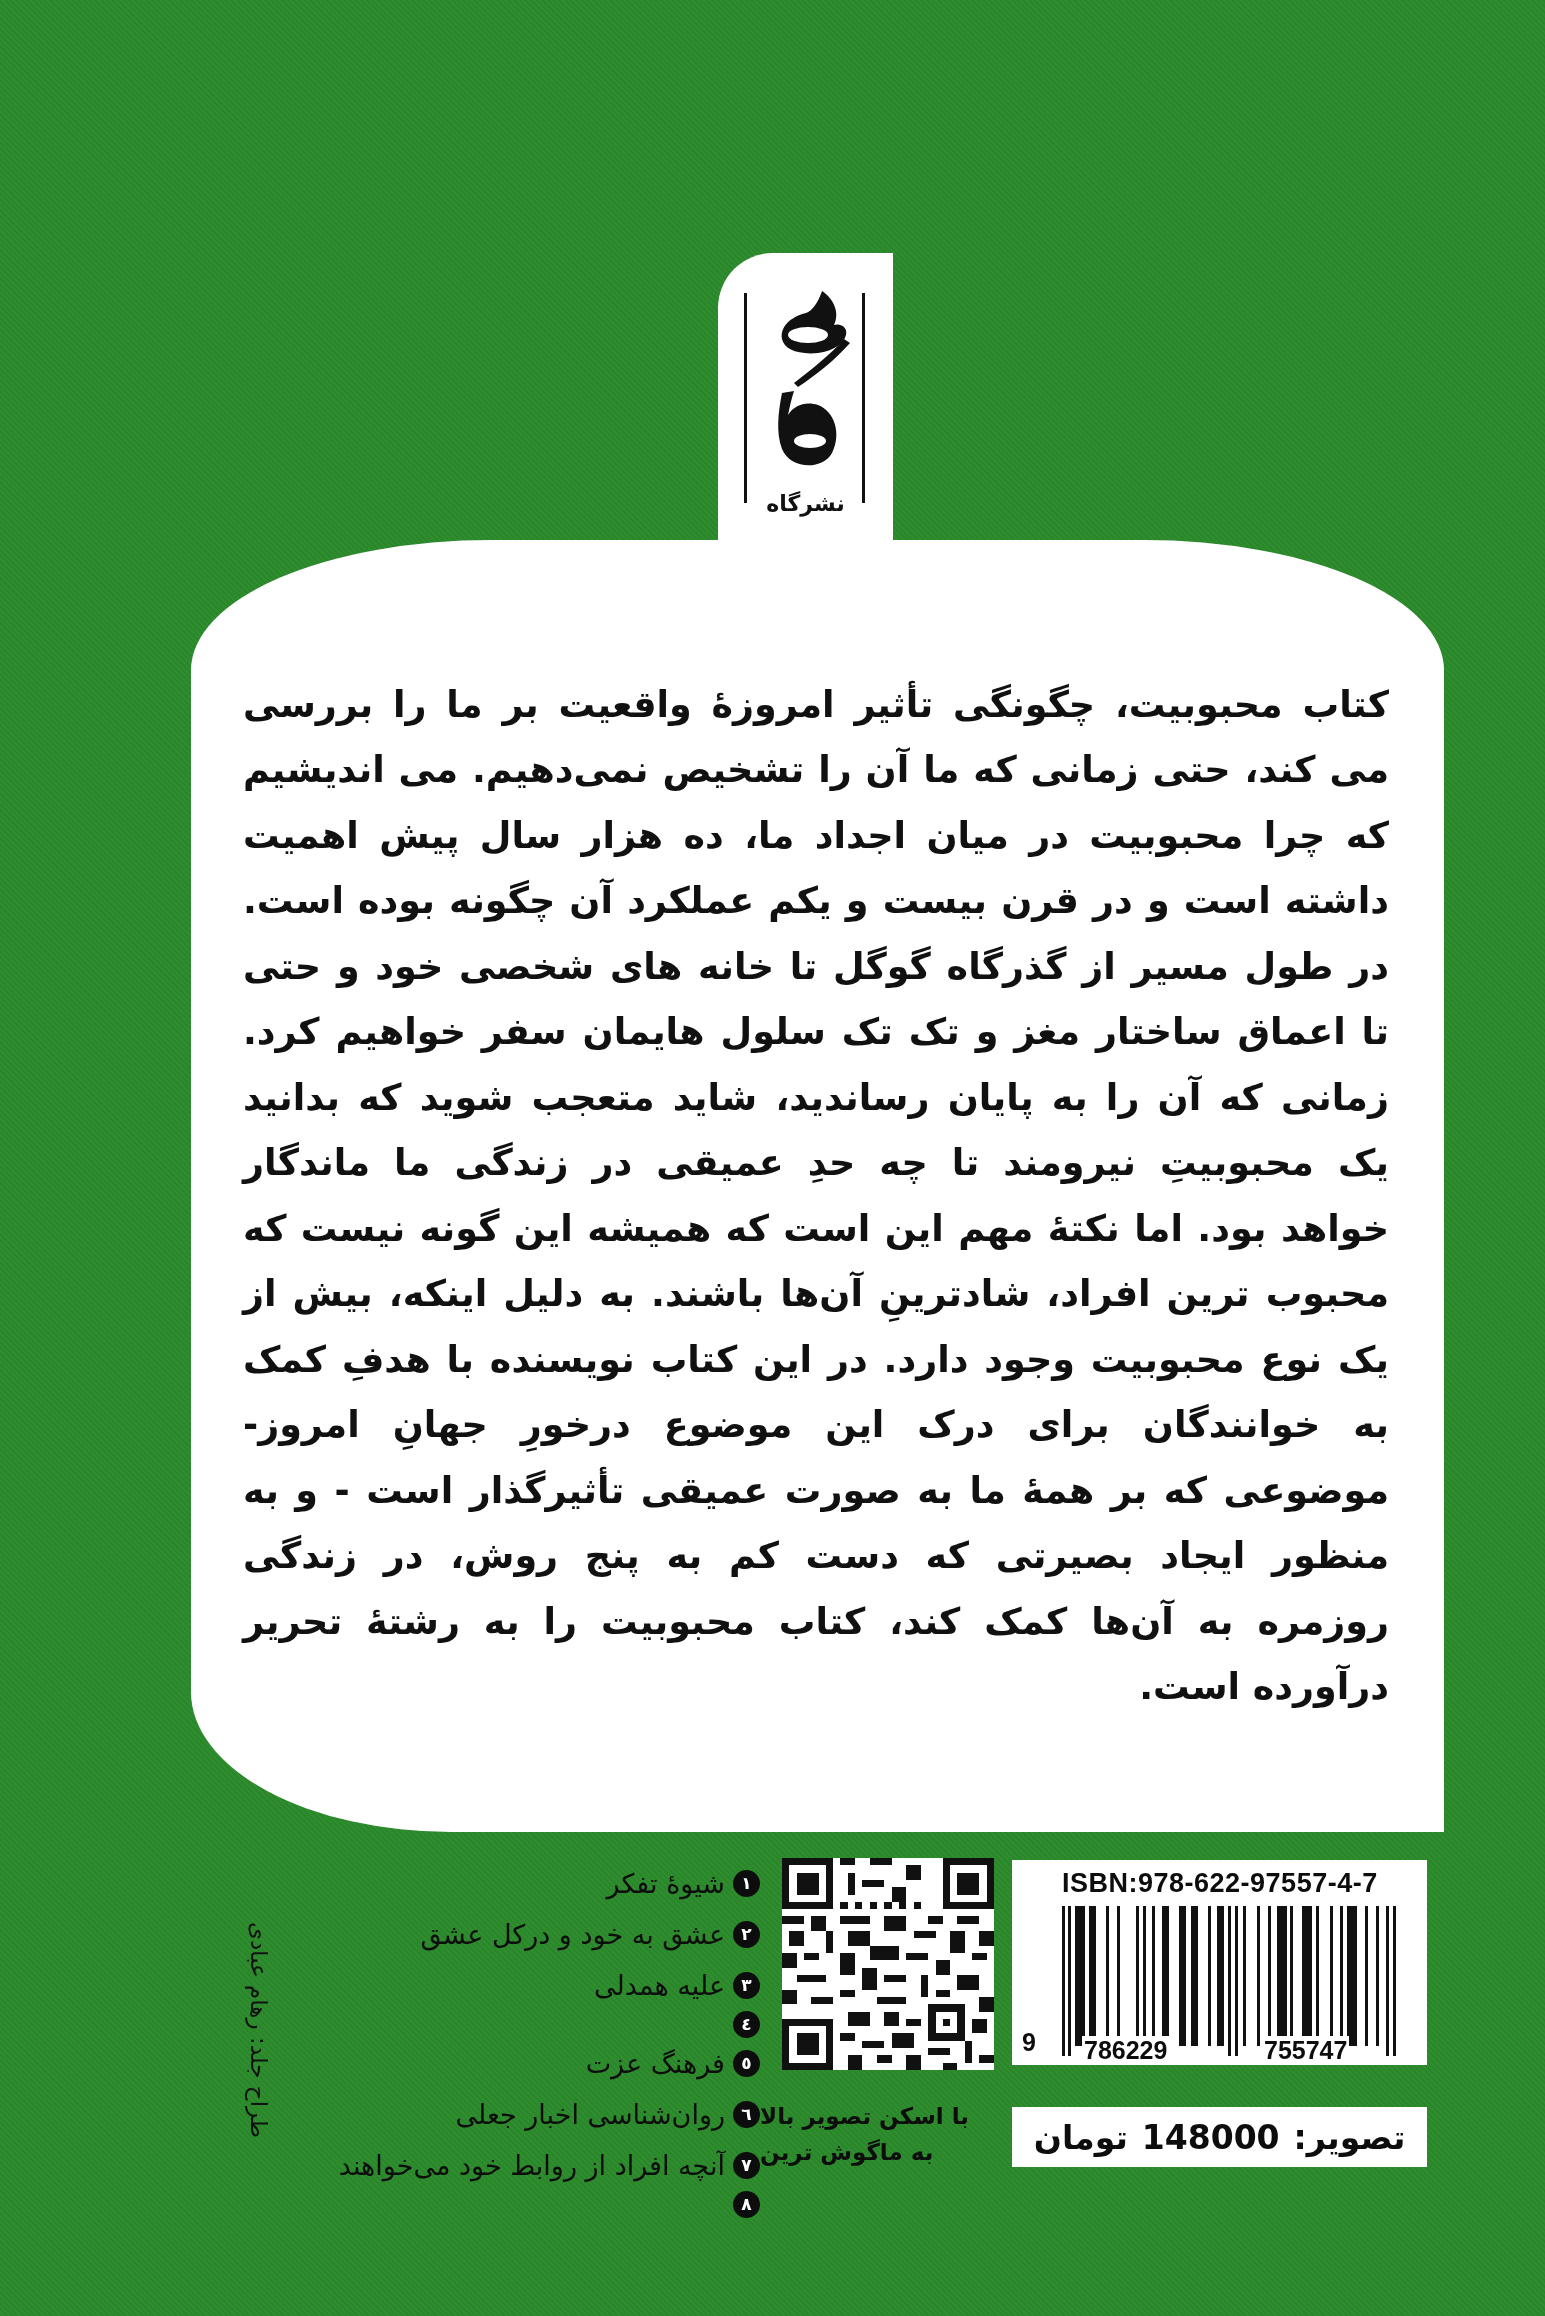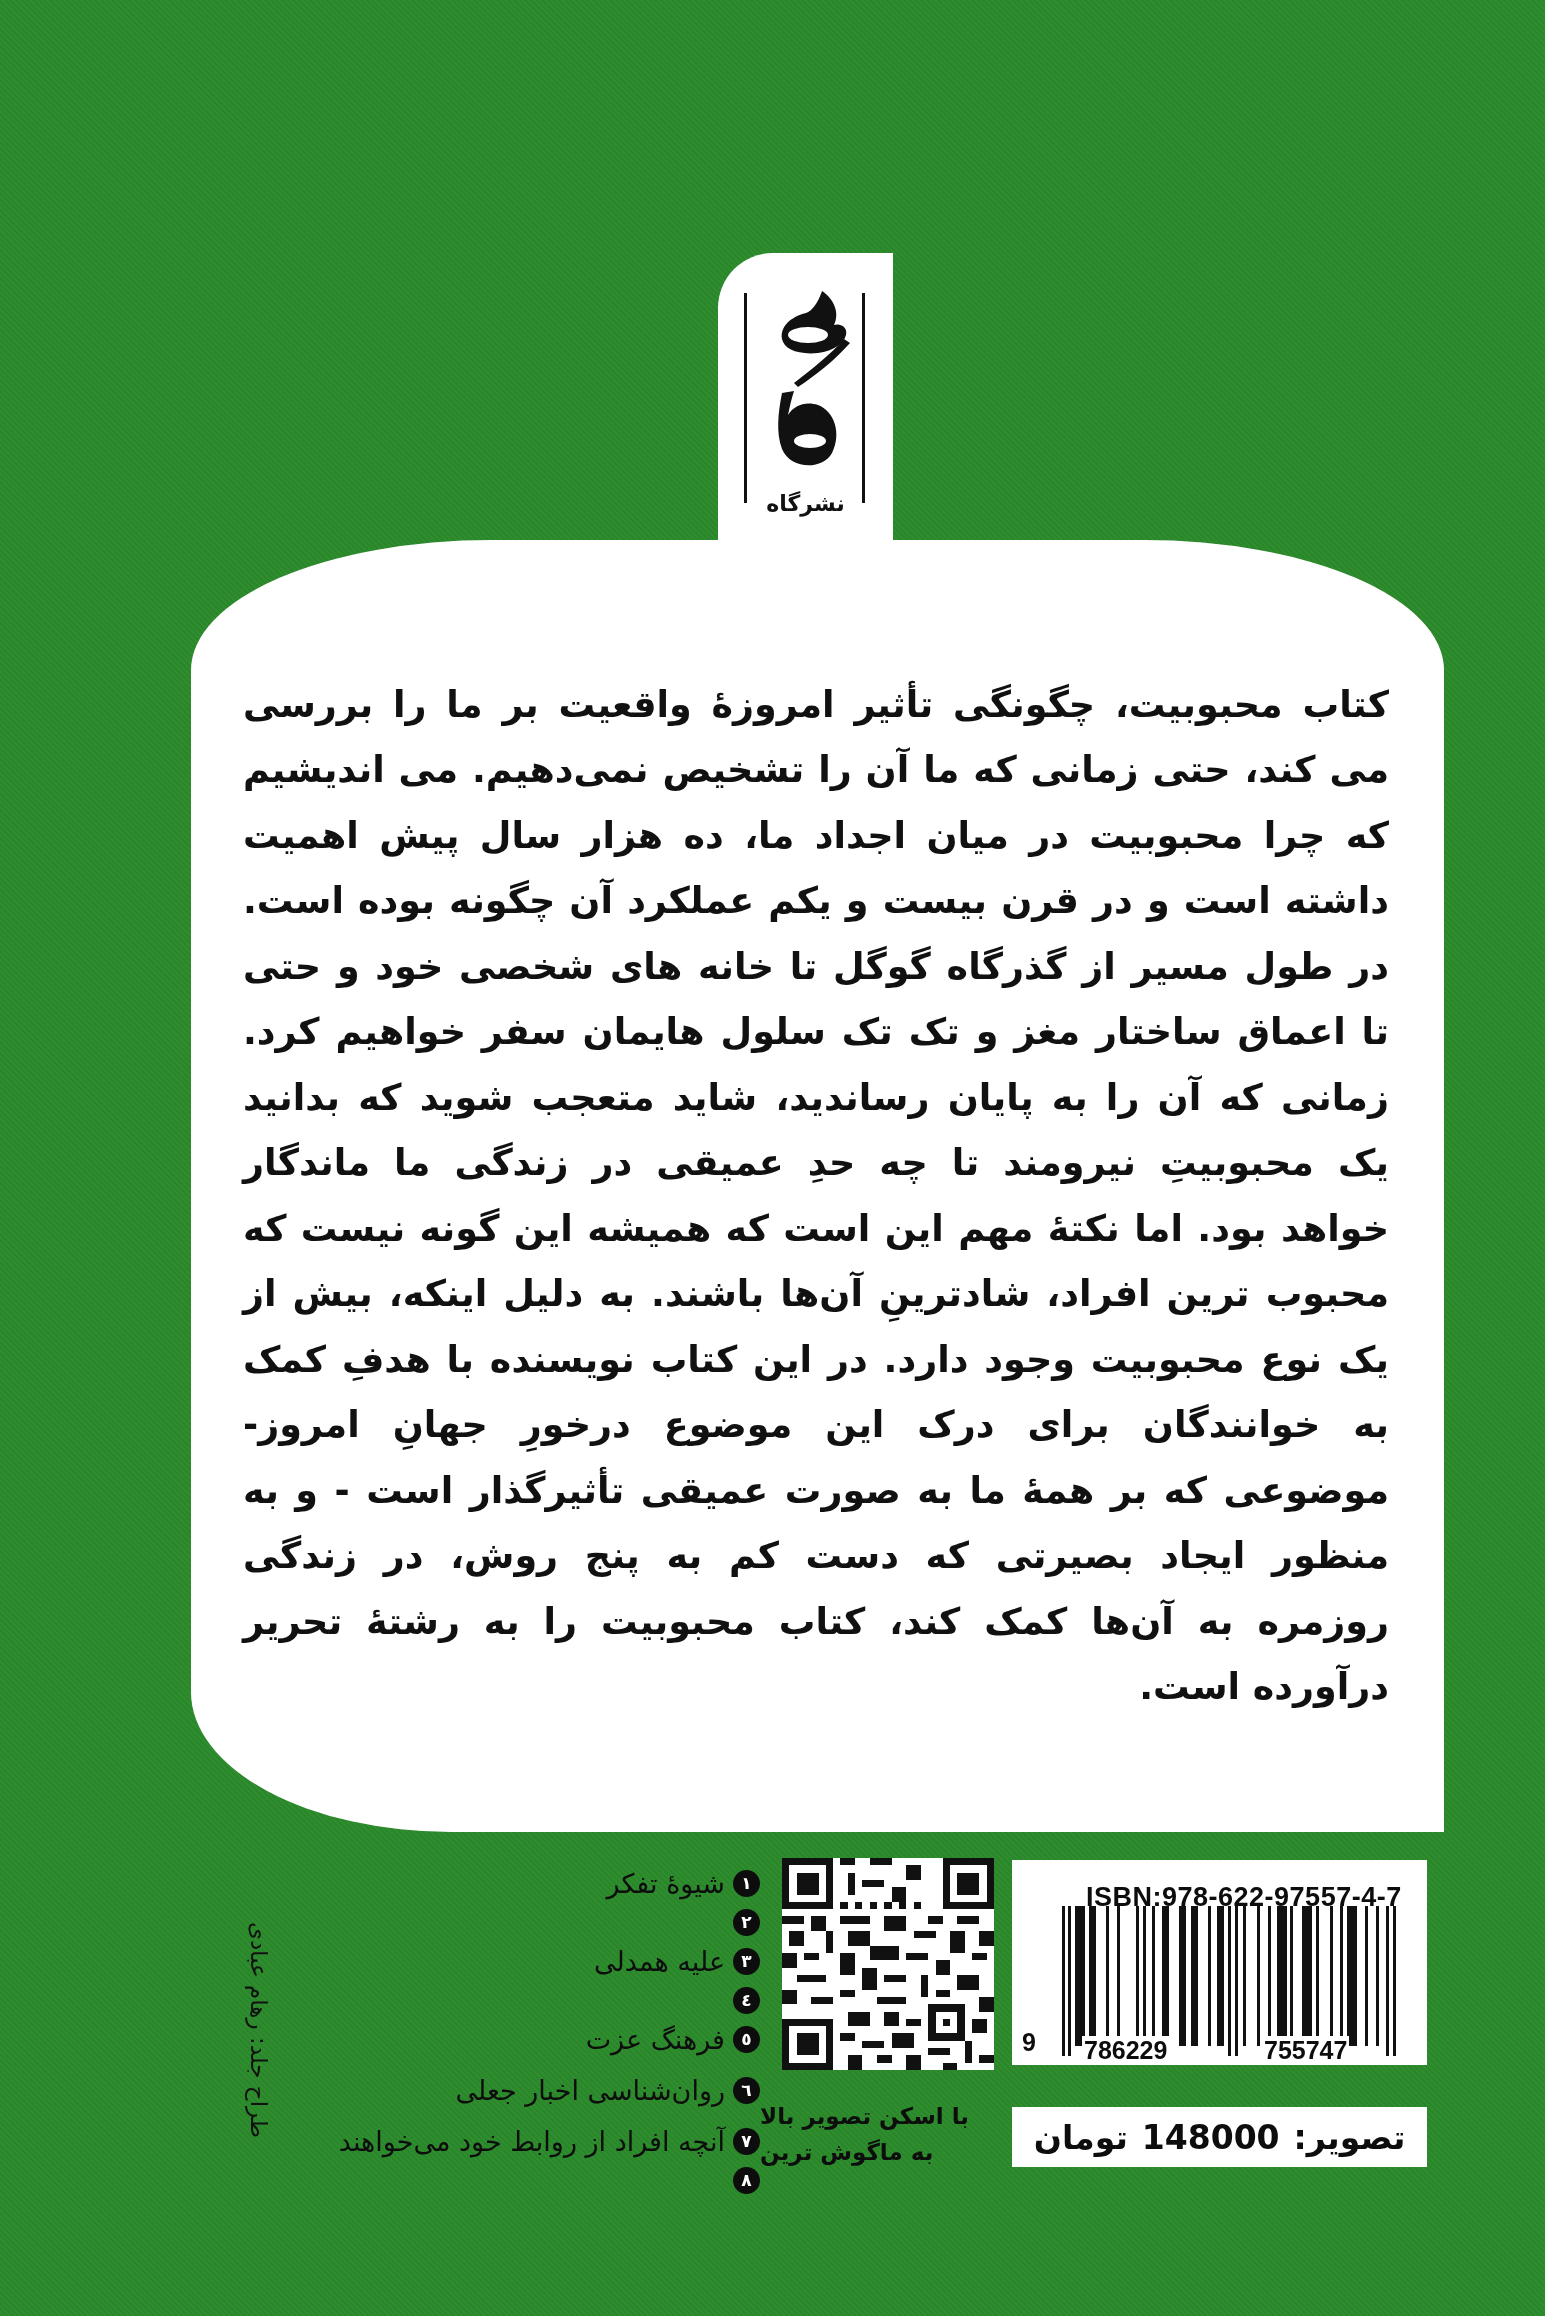--- a/index.html
+++ b/index.html
@@ -73,22 +73,22 @@
   }
   .qr-caption {
     position:absolute; left:760px; top:2098px; width:240px;
     direction:rtl; text-align:left; font-weight:bold; font-size:23px; line-height:36px; color:#0d0d0d;
   }
 
   .isbn-box {
     position:absolute; left:1012px; top:1860px; width:415px; height:205px; background:#fff;
   }
   .isbn-label {
-    position:absolute; left:50px; top:22px; font-family:"Liberation Sans", sans-serif;
-    font-weight:bold; font-size:27px; color:#0d0d0d; letter-spacing:0.5px;margin-left:24px;
+    position:absolute; left:50px; top:8px; font-family:"Liberation Sans", sans-serif;
+    font-weight:bold; font-size:27px; color:#0d0d0d; letter-spacing:0.5px;
   }
   .barcode { position:absolute; left:38px; top:46px; width:360px; height:150px; }
   .bc-digit {
     position:absolute; font-family:"Liberation Sans", sans-serif; font-weight:bold; font-size:25px; color:#0d0d0d; background:#fff; padding:0 2px;
   }
 
   .price-box {
     position:absolute; left:1012px; top:2107px; width:415px; height:60px; background:#fff;
     direction:rtl; display:flex; align-items:center; justify-content:center; gap:14px;
     font-weight:bold; font-size:33px; color:#0d0d0d;
@@ -116,20 +116,21 @@
   <p class="blurb">کتاب محبوبیت، چگونگی تأثیر امروزهٔ واقعیت بر ما را بررسی می کند، حتی زمانی که ما آن را تشخیص نمی‌دهیم. می اندیشیم که چرا محبوبیت در میان اجداد ما، ده هزار سال پیش اهمیت داشته است و در قرن بیست و یکم عملکرد آن چگونه بوده است. در طول مسیر از گذرگاه گوگل تا خانه های شخصی خود و حتی تا اعماق ساختار مغز و تک تک سلول هایمان سفر خواهیم کرد. زمانی که آن را به پایان رساندید، شاید متعجب شوید که بدانید یک محبوبیتِ نیرومند تا چه حدِ عمیقی در زندگی ما ماندگار خواهد بود. اما نکتهٔ مهم این است که همیشه این گونه نیست که محبوب ترین افراد، شادترینِ آن‌ها باشند. به دلیل اینکه، بیش از یک نوع محبوبیت وجود دارد. در این کتاب نویسنده با هدفِ کمک به خوانندگان برای درک این موضوع درخورِ جهانِ امروز- موضوعی که بر همهٔ ما به صورت عمیقی تأثیرگذار است - و به منظور ایجاد بصیرتی که دست کم به پنج روش، در زندگی روزمره به آن‌ها کمک کند، کتاب محبوبیت را به رشتهٔ تحریر درآورده است.</p>
 </div>
 
 <ul class="toc">
   <li>
       <span class="num">١</span>
       <span>شیوهٔ تفکر</span>
     </li>
   <li>
       <span class="num">٢</span>
+      <span>عشق به خود و درکل عشق</span>
     </li>
   <li>
       <span class="num">٣</span>
       <span>علیه همدلی</span>
     </li>
   <li>
       <span class="num">٤</span>
     </li>
   <li>
       <span class="num">٥</span>

